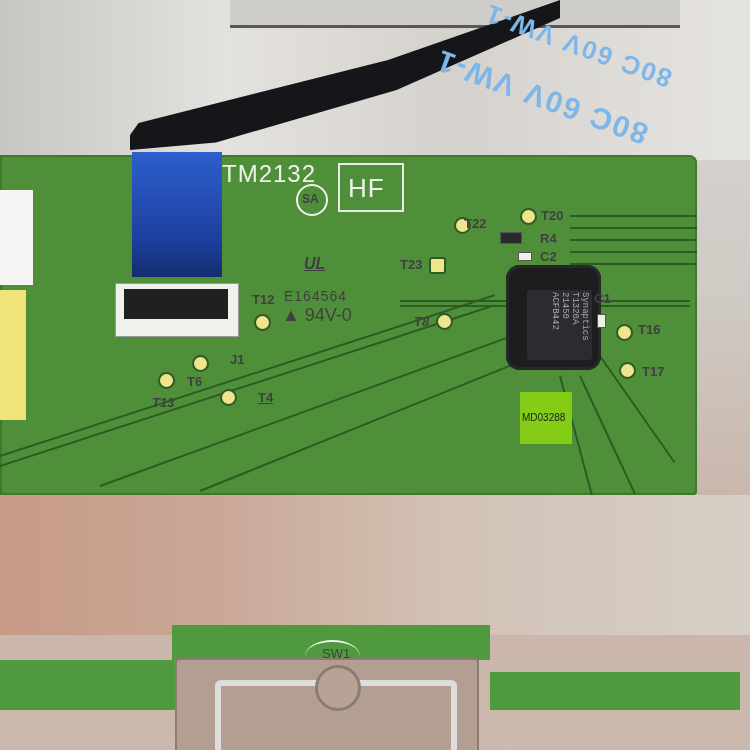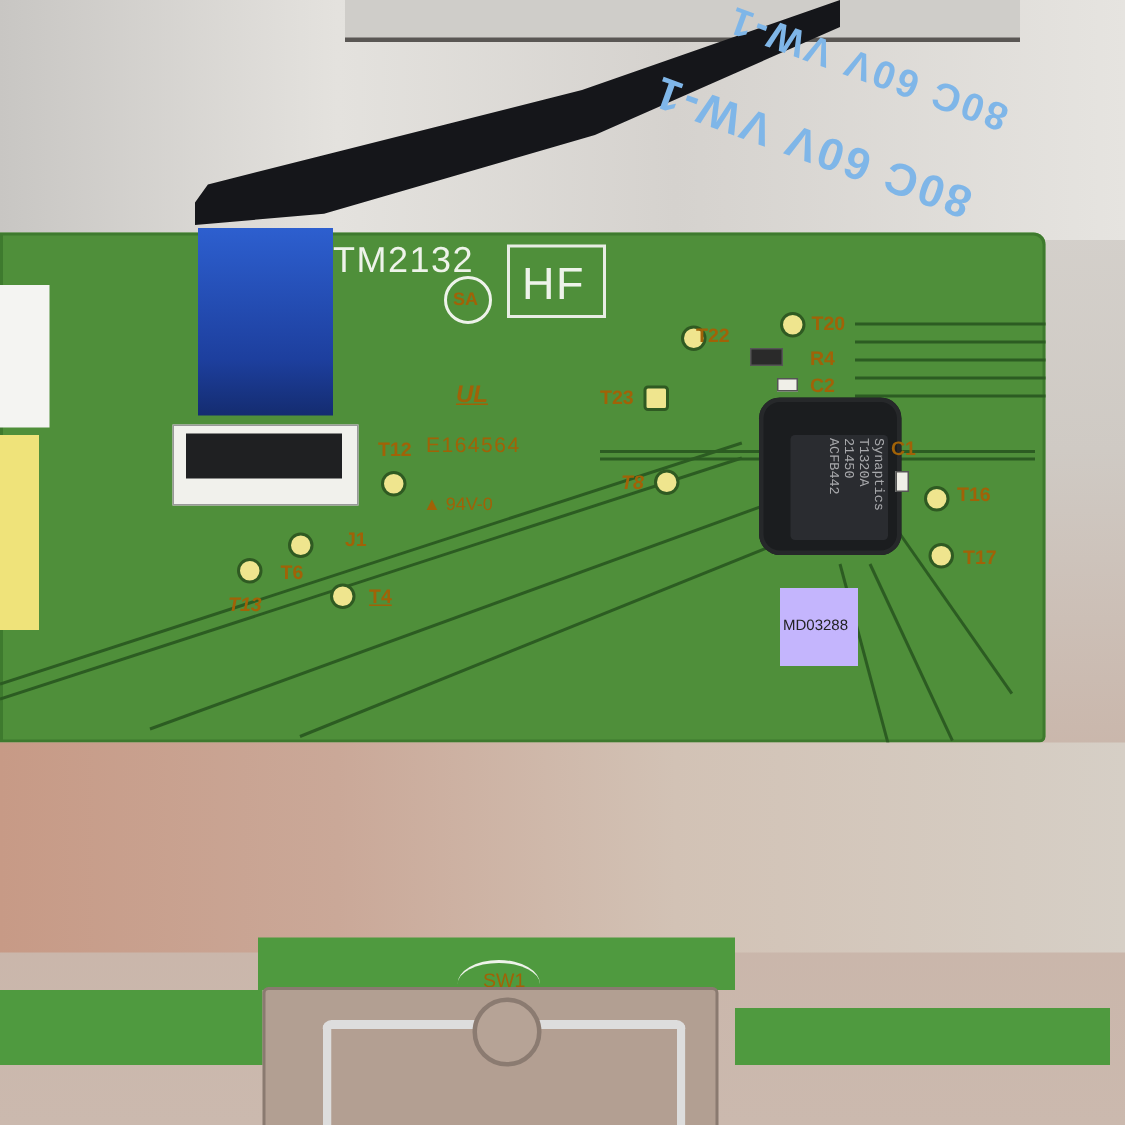--- a/index.html
+++ b/index.html
@@ -14,27 +14,27 @@
   .sw-strip{background:#4f9a3f;}
   .plate{left:175px;top:658px;width:300px;height:92px;background:#b29f92;border:2px solid #8a7a70;border-radius:4px;}
   .plate-cut{left:215px;top:680px;width:230px;height:70px;border:6px solid #ddd;border-bottom:none;border-radius:6px;background:#b39f92;}
   .plate-hole{left:315px;top:665px;width:40px;height:40px;border-radius:50%;border:3px solid #8b7b71;background:#b6a396;}
   .ribbon{left:130px;top:0;width:430px;height:150px;background:#15161a;
     clip-path:polygon(0 90%,2% 82%,60% 40%,100% 0,100% 12%,62% 60%,20% 95%,0 100%);}
   .ribbon-text{color:#7fb6e8;font-size:30px;font-weight:bold;transform:rotate(-160deg);letter-spacing:2px;white-space:nowrap;}
   .ribbon-blue{left:132px;top:152px;width:90px;height:125px;background:linear-gradient(180deg,#2d5fcf,#1d3f9e 70%,#142c70);}
   .connector{left:115px;top:283px;width:122px;height:52px;background:#f1f1ec;border:1px solid #999;}
   .connector-inner{left:124px;top:289px;width:104px;height:30px;background:#1f2022;}
-  .silk{color:#a16207;font-weight:bold;font-size:13px;}
+  .silk{color:#404040;font-weight:bold;font-size:13px;}
   .silk-lg{color:#eef3ea;font-size:24px;letter-spacing:1px;}
   .tp{width:13px;height:13px;border-radius:50%;background:#efe58e;border:2px solid #2f5a22;}
   .chip{left:506px;top:265px;width:95px;height:105px;background:#1b1d1f;border-radius:14px;box-shadow:0 0 0 3px #26282a inset;}
   .chip-die{left:527px;top:290px;width:65px;height:70px;background:#2a2c30;border-radius:3px;}
   .chip-text{color:#a8a9ac;font-size:9px;line-height:10px;font-family:"Liberation Mono",monospace;transform:rotate(90deg);transform-origin:left top;white-space:pre;}
-  .sticker{left:520px;top:392px;width:52px;height:52px;background:#c4b5fd;}
+  .sticker{left:520px;top:392px;width:52px;height:52px;background:#84cc16;}
   .sticker-text{font-size:10px;color:#222;}
   .white-pad{left:0;top:190px;width:33px;height:95px;background:#f4f4f2;}
   .yellow-pad{left:0;top:290px;width:26px;height:130px;background:#efe37a;}
   .hf-box{left:338px;top:163px;width:62px;height:45px;border:2px solid #e8ede4;}
   .trace{background:#2c5c22;height:2px;transform-origin:left center;}
   .smd{background:#f0efe8;border:1px solid #555;}
 </style>
 </head>
 <body>
 
@@ -57,28 +57,28 @@
   <div class="abs trace" style="left:560px;top:220px;width:130px;transform:rotate(75deg);"></div>
   <div class="abs trace" style="left:580px;top:220px;width:130px;transform:rotate(65deg);"></div>
   <div class="abs trace" style="left:600px;top:200px;width:130px;transform:rotate(55deg);"></div>
 </div>
 
 <div class="abs white-pad"></div>
 <div class="abs yellow-pad"></div>
 
 <div class="abs silk-lg" style="left:222px;top:160px;">TM2132</div>
 <div class="abs hf-box">
-  <div class="abs silk-lg" style="left:8px;top:8px;font-size:30px;">HF</div>
+  <div class="abs silk-lg" style="left:8px;top:8px;font-size:26px;">HF</div>
 </div>
 <div class="abs" style="left:296px;top:184px;width:28px;height:28px;border:2px solid #eef3ea;border-radius:50%;">
   <div class="abs silk" style="left:4px;top:6px;font-size:12px;">SA</div>
 </div>
 <div class="abs silk" style="left:304px;top:255px;font-size:16px;font-style:italic;text-decoration:underline;">UL</div>
 <div class="abs silk" style="left:284px;top:288px;font-size:14px;font-weight:normal;letter-spacing:1px;">E164564</div>
-<div class="abs silk" style="left:282px;top:305px;font-size:12px;font-weight:normal;margin-top:24px;">▲ <span>94V-0</span></div>
+<div class="abs silk" style="left:282px;top:305px;font-size:18px;font-weight:normal;">▲ <span>94V-0</span></div>
 
 <div class="abs ribbon"></div>
 <div class="abs ribbon-text" style="left:430px;top:80px;">80C 60V VW-1</div>
 <div class="abs ribbon-text" style="left:480px;top:30px;font-size:26px;">80C 60V VW-1</div>
 <div class="abs ribbon-blue"></div>
 
 <div class="abs connector"></div>
 <div class="abs connector-inner"></div>
 <div class="abs silk" style="left:230px;top:352px;">J1</div>
 
@@ -110,21 +110,21 @@
 <div class="abs silk" style="left:414px;top:314px;font-style:italic;">T8</div>
 <div class="abs tp" style="left:616px;top:324px;"></div>
 <div class="abs silk" style="left:638px;top:322px;">T16</div>
 <div class="abs tp" style="left:619px;top:362px;"></div>
 <div class="abs silk" style="left:642px;top:364px;">T17</div>
 <div class="abs tp" style="left:192px;top:355px;"></div>
 <div class="abs silk" style="left:187px;top:374px;">T6</div>
 <div class="abs tp" style="left:158px;top:372px;"></div>
 <div class="abs silk" style="left:152px;top:395px;font-style:italic;">T13</div>
 <div class="abs tp" style="left:220px;top:389px;"></div>
-<div class="abs silk" style="left:246px;top:390px;text-decoration:underline;">T4</div>
+<div class="abs silk" style="left:258px;top:390px;text-decoration:underline;">T4</div>
 
 <div class="abs sticker">
   <div class="abs sticker-text" style="left:2px;top:20px;">MD03288</div>
 </div>
 
 <div class="abs pcb-lower"></div>
 <div class="abs sw-strip" style="left:172px;top:625px;width:318px;height:35px;"></div>
 <div class="abs sw-strip" style="left:0;top:660px;width:175px;height:50px;"></div>
 <div class="abs sw-strip" style="left:490px;top:672px;width:250px;height:38px;"></div>
 <div class="abs silk" style="left:322px;top:626px;font-weight:normal;margin-top:20px;">SW1</div>

